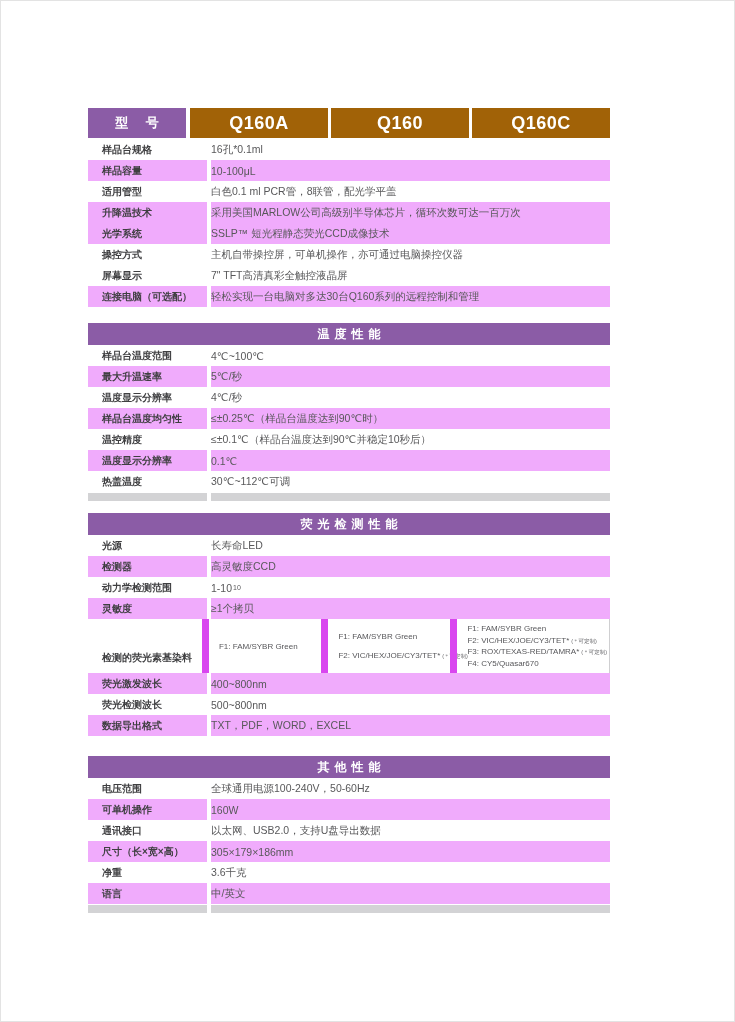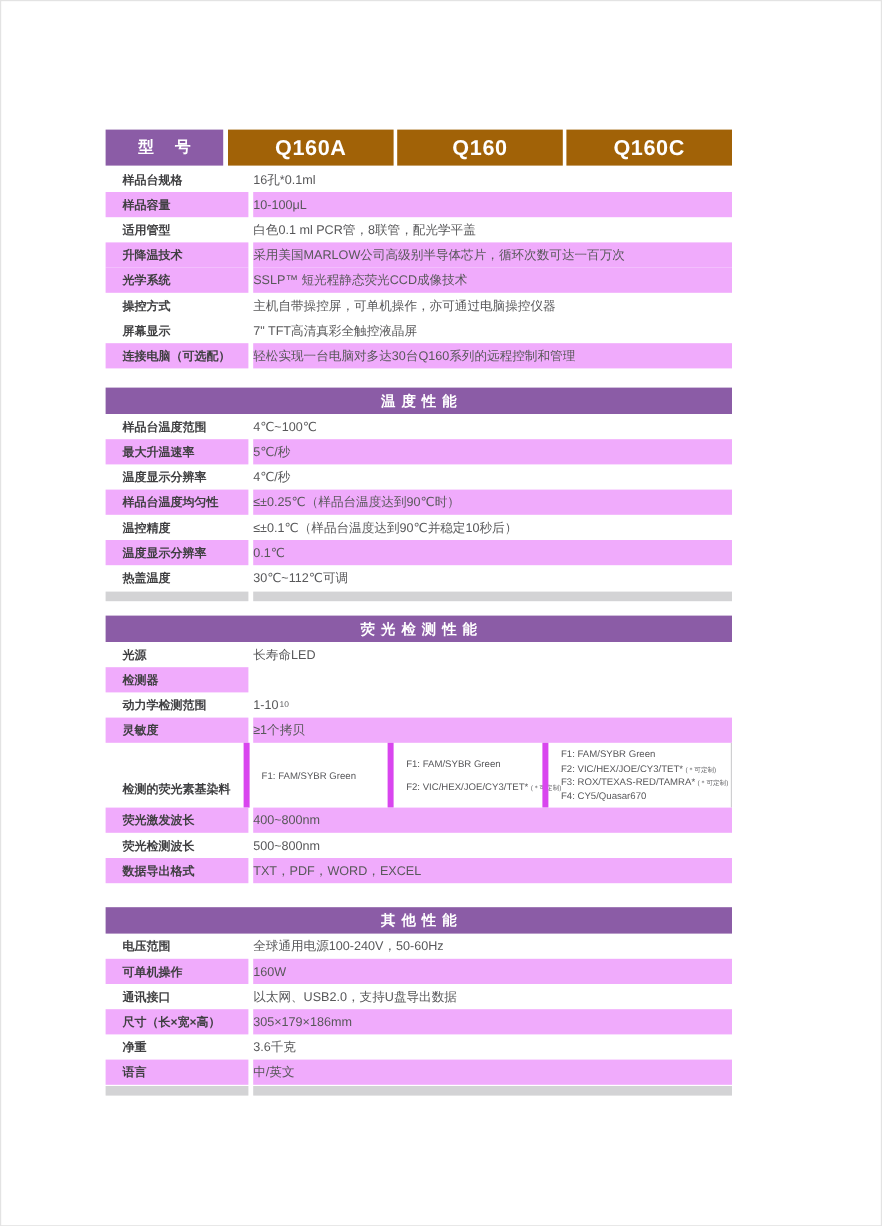--- a/index.html
+++ b/index.html
@@ -45,21 +45,21 @@
     flex:1;display:flex;align-items:center;justify-content:flex-start;
     font-size:10.5px;color:#58585a;text-align:center;white-space:nowrap;
   }
   .row.shade .cell-label,.row.shade .cell-value{background:#f0abfc;}
   .cell-value sup{font-size:7px;line-height:0;margin-left:1px;}
 
   
   .dyes-row{display:flex;height:54px;}
   .dyes-row .cell-label{height:auto;margin-top:24px;}
   .dye-col{
-    box-sizing:border-box;border-left:5px solid #d946ef;
+    box-sizing:border-box;border-left:7px solid #d946ef;
     display:flex;flex-direction:column;justify-content:space-evenly;
     padding:3px 2px 3px 10px;font-size:8px;color:#57575a;white-space:nowrap;
   }
   .dye-col.c1{width:129px;justify-content:center;}
   .dye-col.c2{width:129px;}
   .dye-col.c3{flex:1;border-right:1px solid #cfcfd1;}
   .dye-line{display:flex;align-items:baseline;}
   .dye-note{font-size:5.5px;margin-left:2px;color:#6a6a6d;}
 
   
@@ -194,20 +194,23 @@
           <div class="sh-title">荧光检测性能</div>
         </div>
         <div class="row">
           <div class="cell-label">光源</div>
           <div class="cell-value">
             <span>长寿命LED</span>
           </div>
         </div>
         <div class="row shade">
           <div class="cell-label">检测器</div>
+          <div class="cell-value">
+            <span>高灵敏度CCD</span>
+          </div>
         </div>
         <div class="row">
           <div class="cell-label">动力学检测范围</div>
           <div class="cell-value">
             <span>1-10</span>
             <sup>10</sup>
           </div>
         </div>
         <div class="row shade">
           <div class="cell-label">灵敏度</div>

